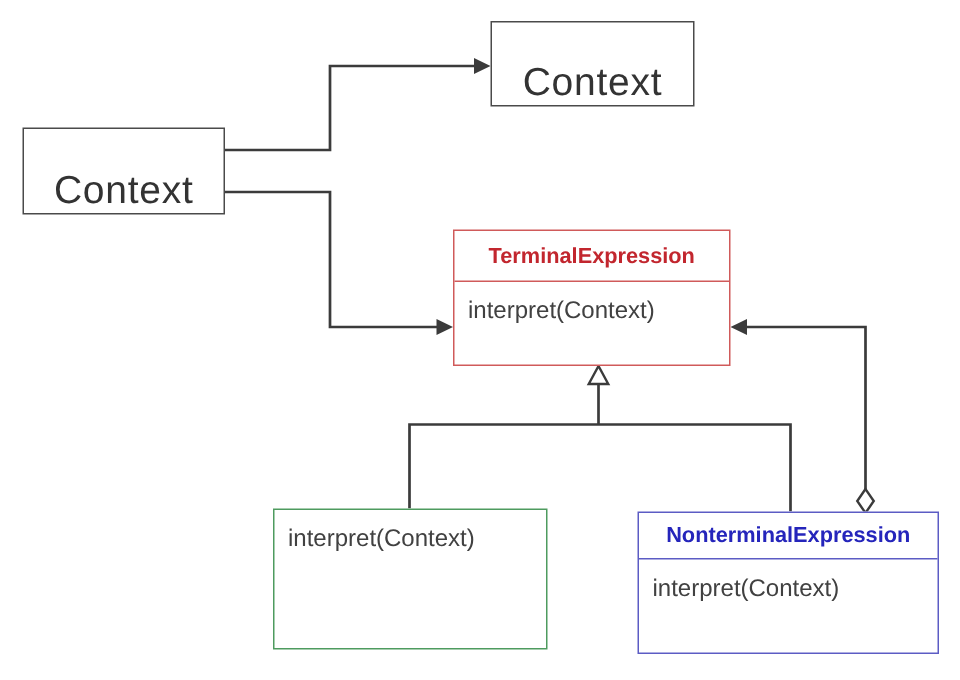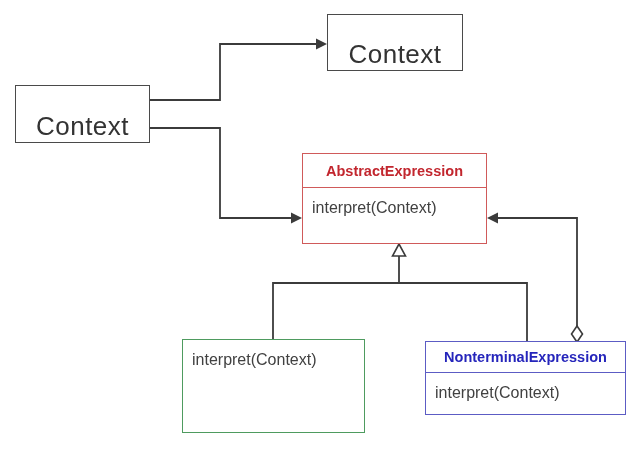--- a/index.html
+++ b/index.html
@@ -102,26 +102,26 @@
 
   <div class="box plain-box" style="left:15px; top:85px; width:135px; height:58px;">
     <span>Context</span>
   </div>
 
   <div class="box plain-box" style="left:327px; top:14px; width:136px; height:57px;">
     <span>Context</span>
   </div>
 
   <div class="box uml-box red-box" style="left:302px; top:153px; width:185px; height:91px;">
-    <div class="box-title">AbstractExpression</div>
+    <div class="box-title">TerminalExpression</div>
     <div class="box-body">interpret(Context)</div>
   </div>
 
   <div class="box uml-box green-box" style="left:182px; top:339px; width:183px; height:94px;">
     <div class="box-body">interpret(Context)</div>
   </div>
 
-  <div class="box uml-box blue-box" style="left:425px; top:341px; width:201px; height:74px;">
+  <div class="box uml-box blue-box" style="left:425px; top:341px; width:201px; height:95px;">
     <div class="box-title">NonterminalExpression</div>
     <div class="box-body">interpret(Context)</div>
   </div>
 
 </div>
 
 </body></html>

